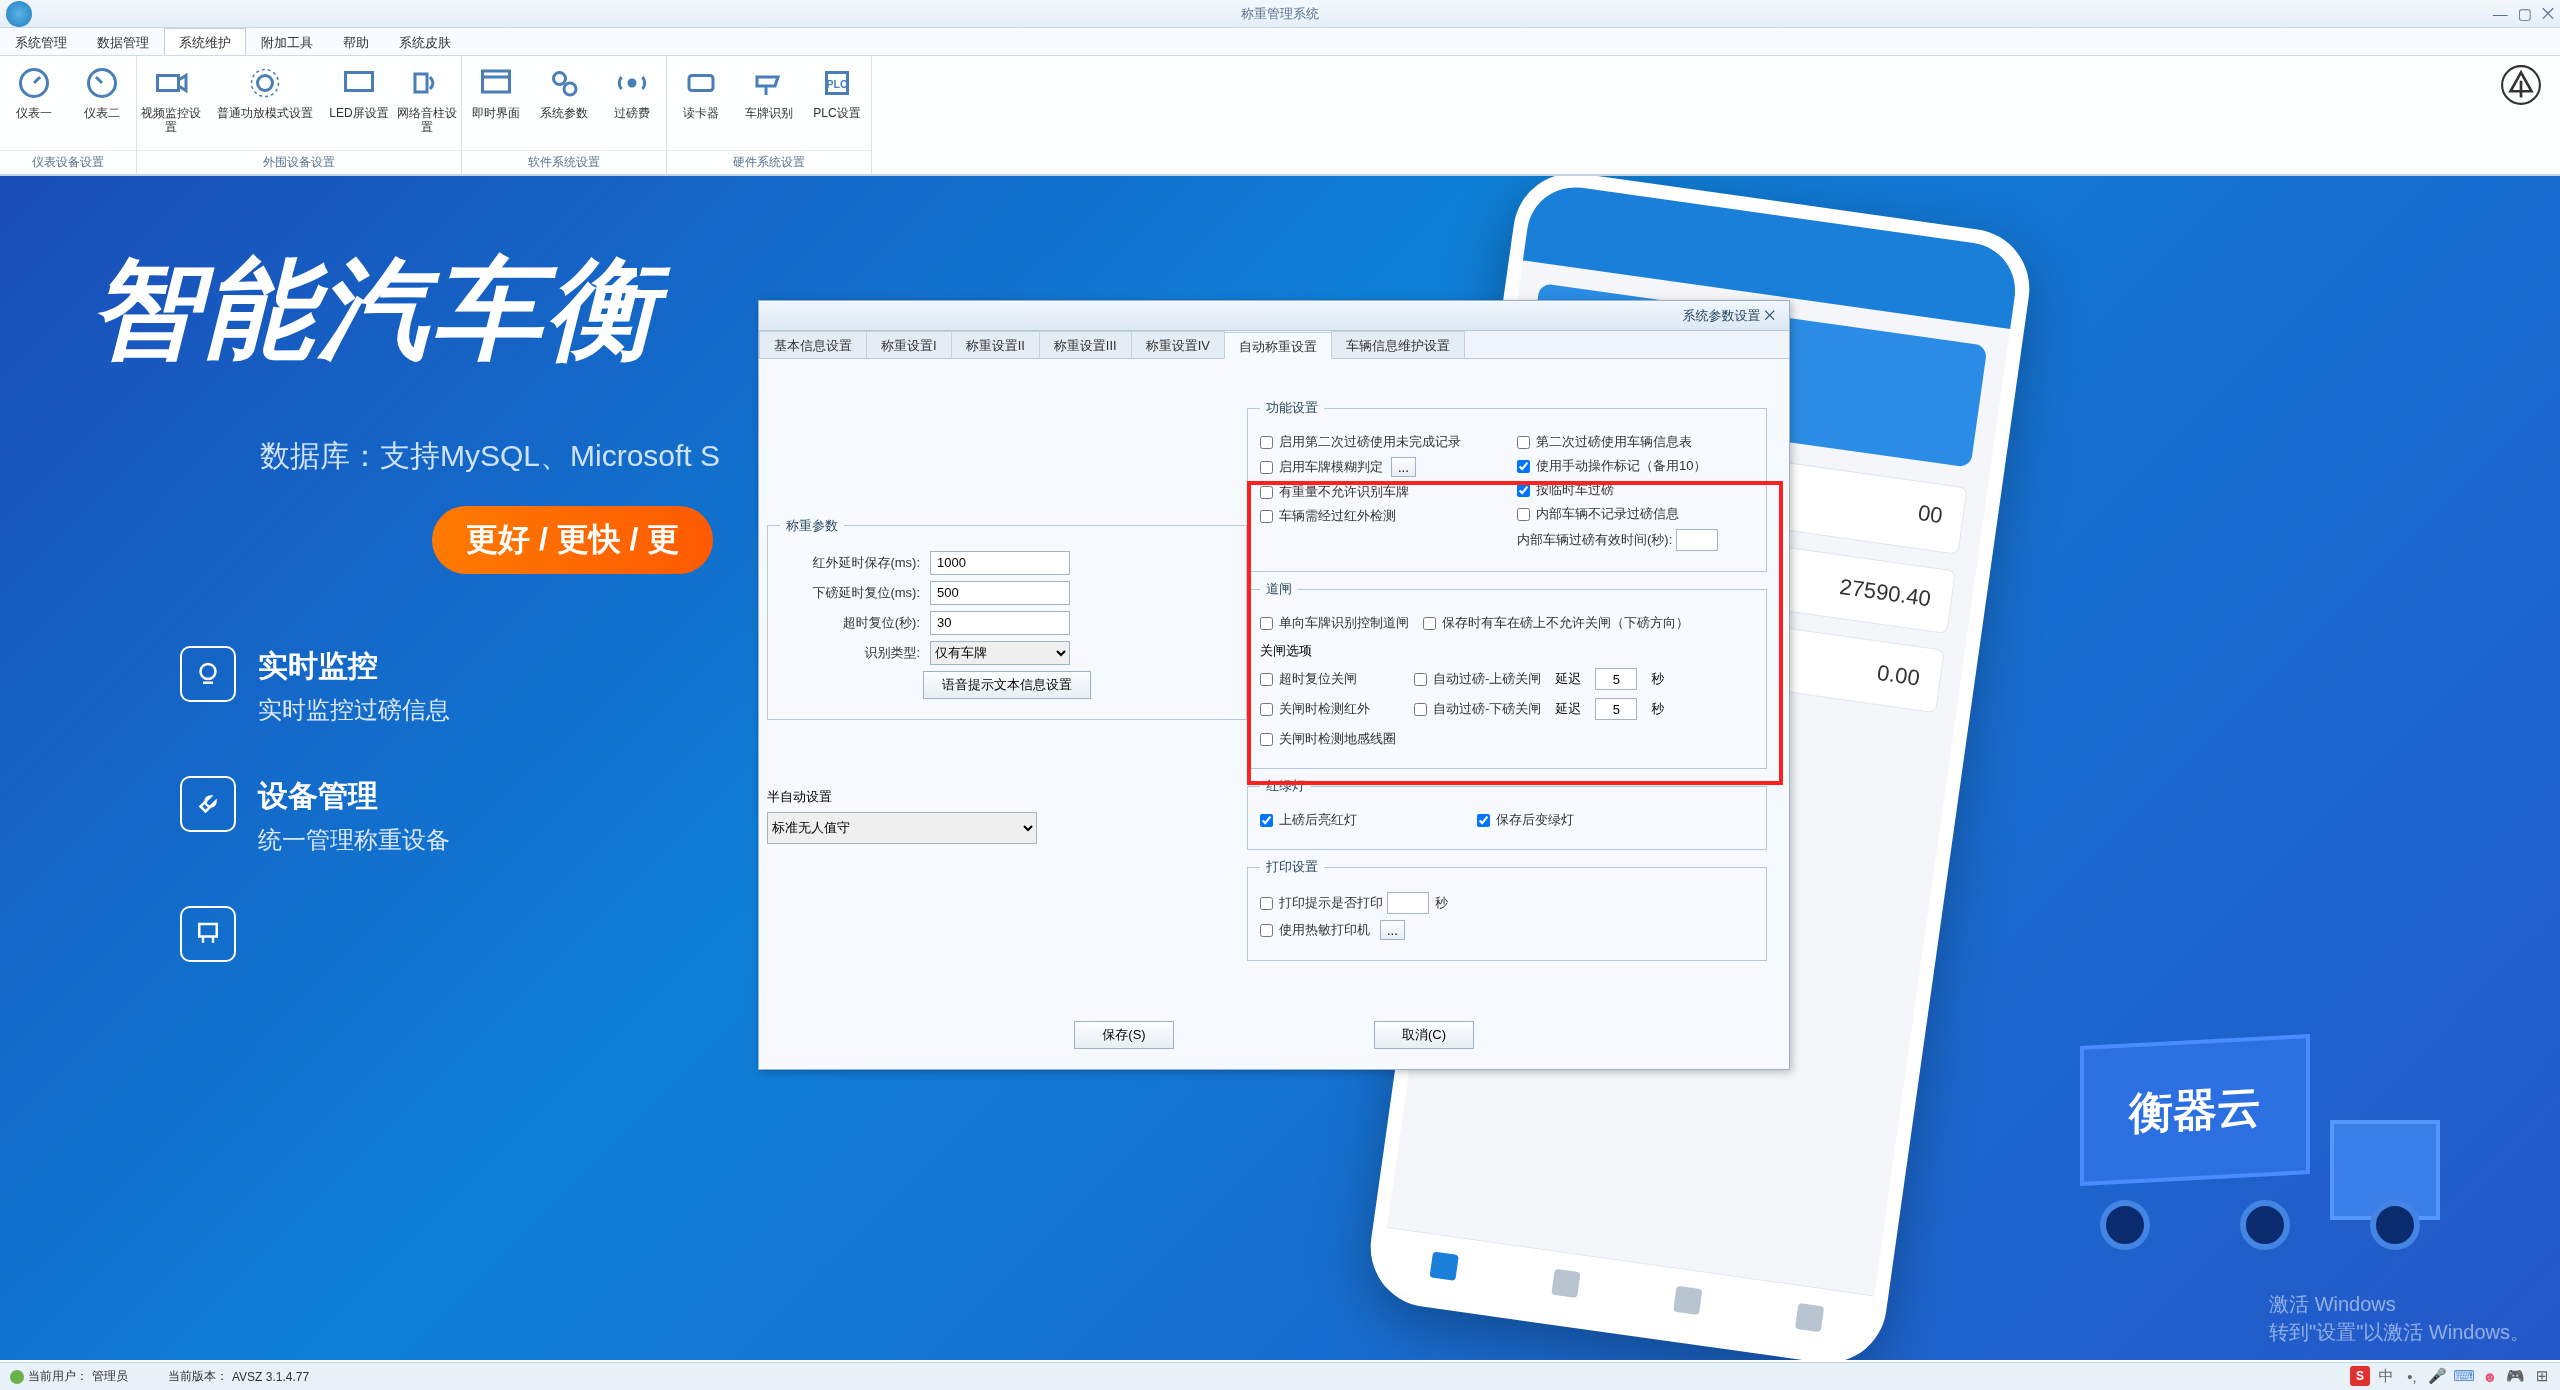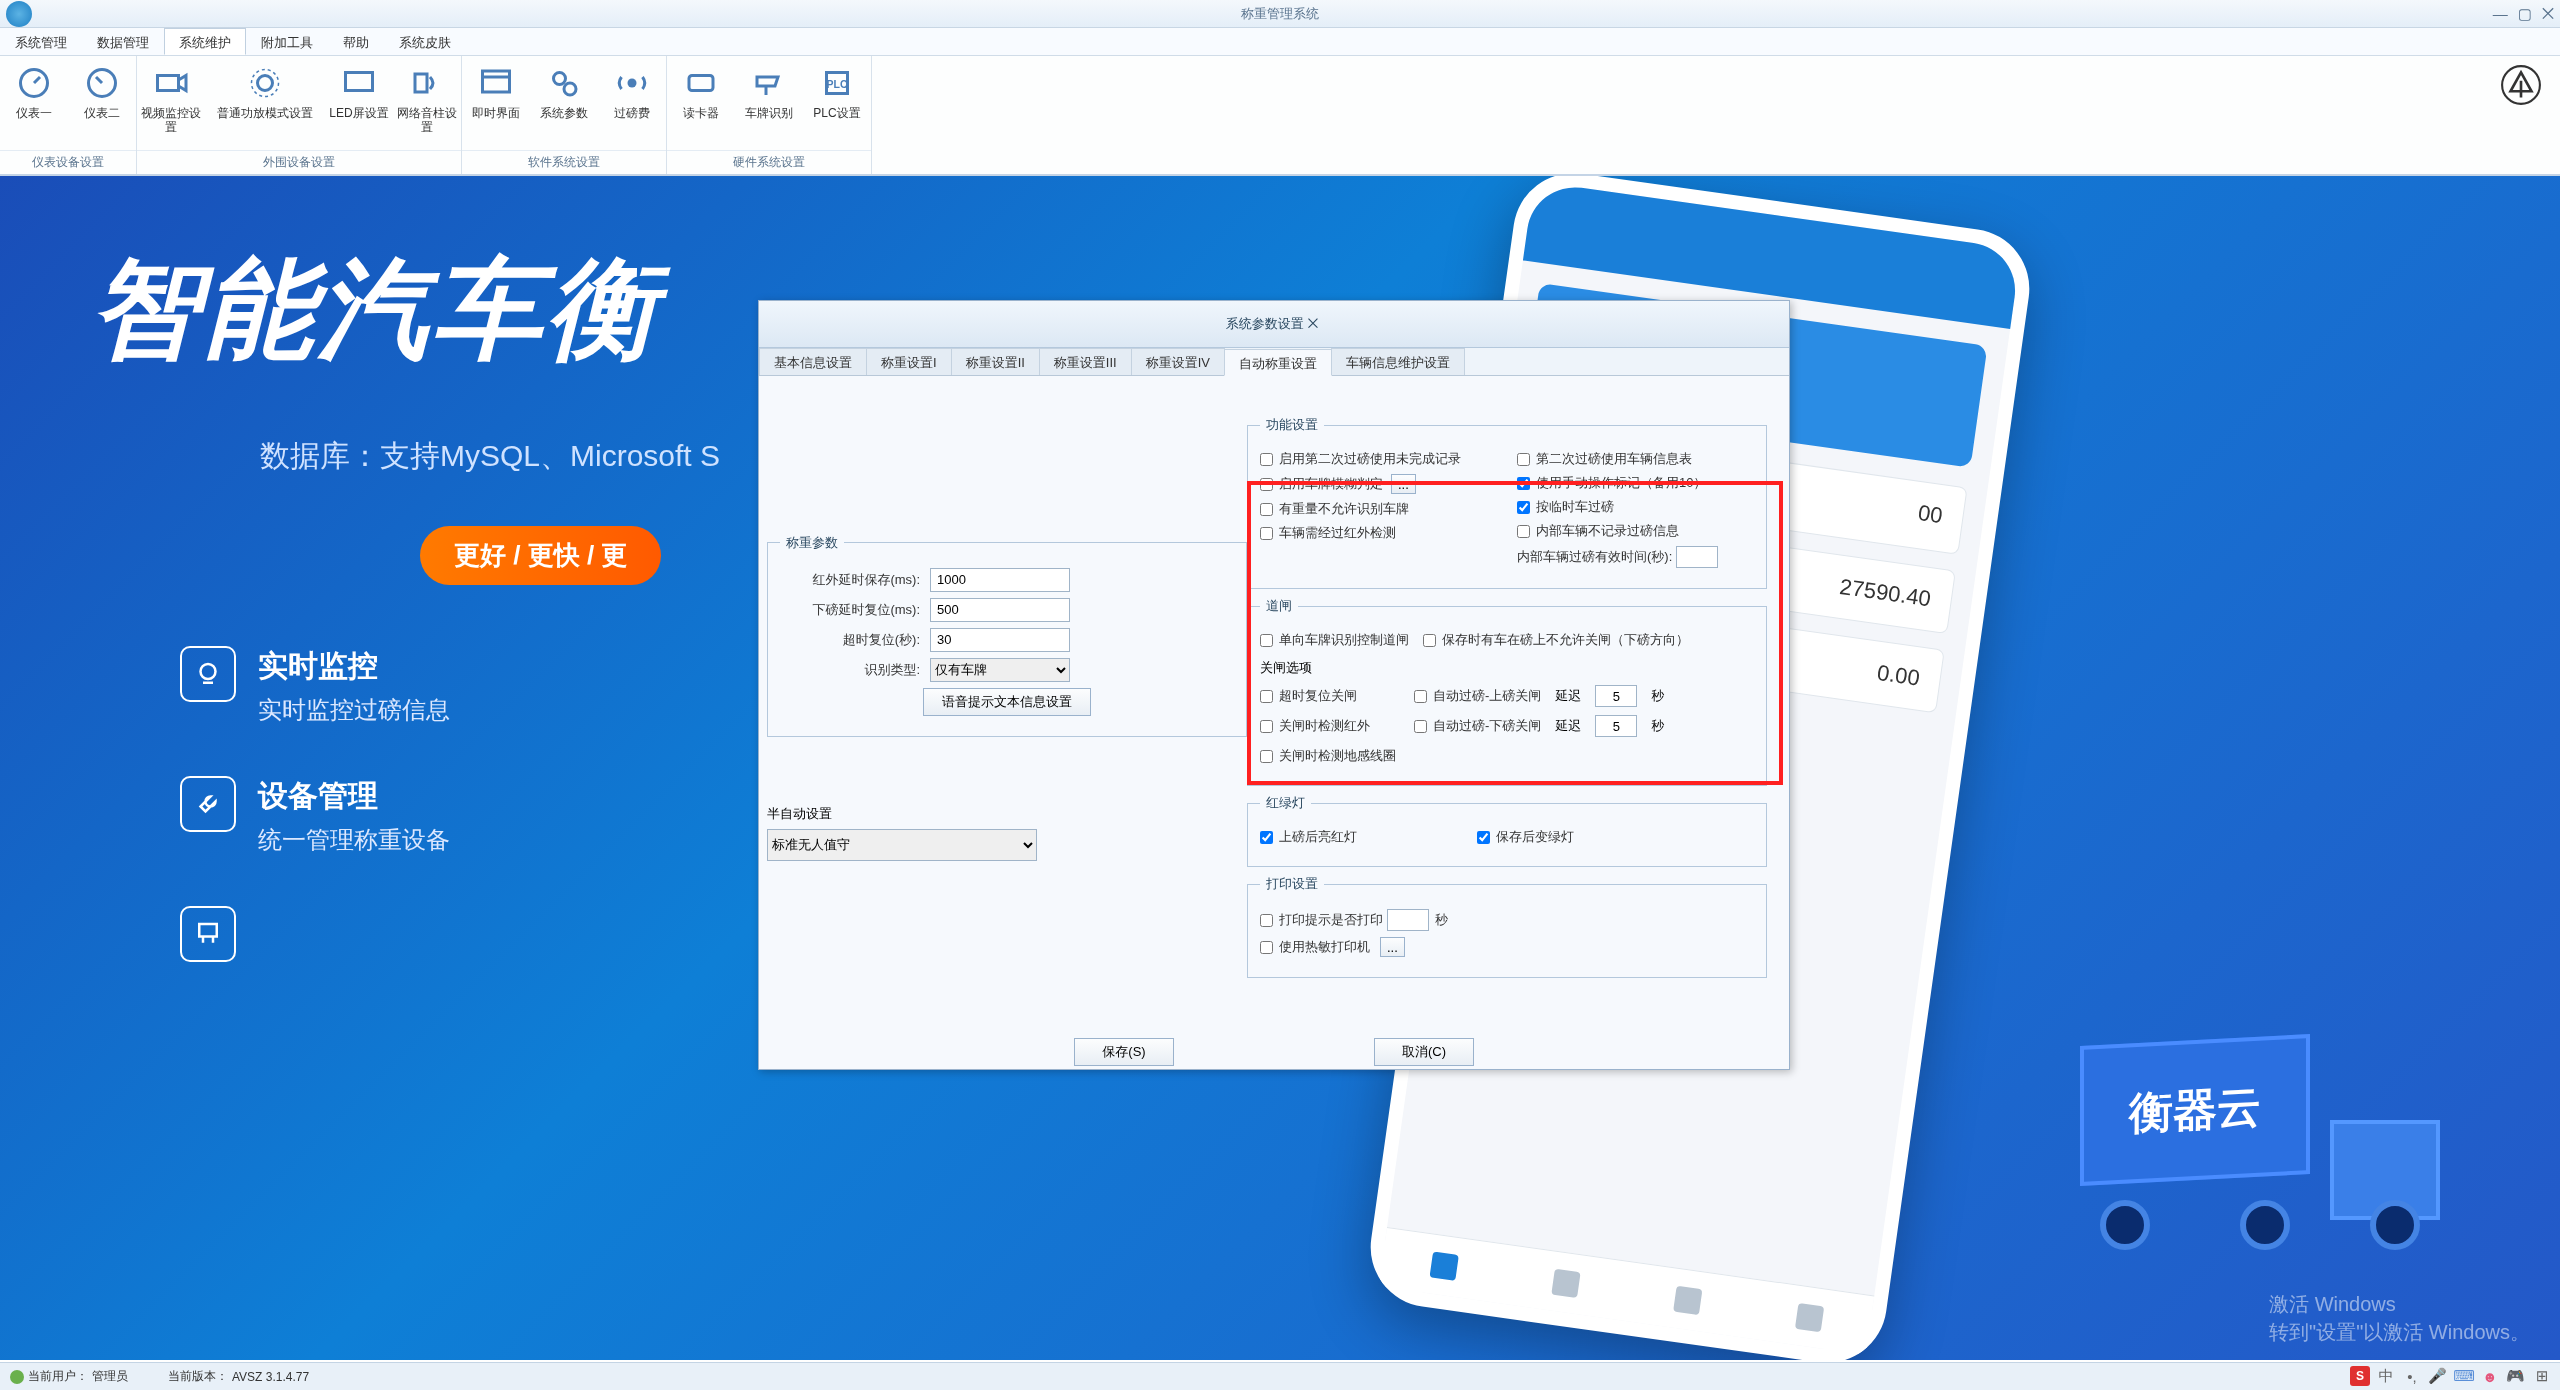--- a/index.html
+++ b/index.html
@@ -26,21 +26,21 @@
 .ribbon-item .icon { width: 38px; height: 38px; margin-bottom: 4px; display: flex; align-items: center; justify-content: center; font-weight: bold; }
 .ribbon-item .icon svg { width: 36px; height: 36px; }
 .ribbon-item .label { font-size: 12px; color: #333; text-align: center; line-height: 14px; }
 .ribbon-group .footer { height: 24px; text-align: center; font-size: 12px; color: #5a748e; border-top: 1px solid #e4ecf4; padding-top: 3px; }
 .ribbon-logo { position: absolute; right: 18px; top: 64px; width: 42px; height: 42px; }
 
 
 .workarea { position: absolute; top: 176px; left: 0; right: 0; bottom: 30px; background: linear-gradient(135deg,#1a4db8,#0e7fd6 40%,#2458c8); overflow: hidden; }
 .workarea .hero-title { position: absolute; left: 90px; top: 60px; font-size: 110px; font-weight: 800; color: #fff; font-style: italic; letter-spacing: 4px; }
 .workarea .hero-sub { position: absolute; left: 260px; top: 260px; font-size: 30px; color: #cfe2ff; font-weight: 500; }
-.workarea .hero-btn { position: absolute; left: 420px; top: 330px; background: linear-gradient(90deg,#ff7a00,#ff5a00); color: #fff; font-size: 26px; font-weight: 700; padding: 12px 34px; border-radius: 40px; margin-top: 20px; }
+.workarea .hero-btn { position: absolute; left: 432px; top: 330px; background: linear-gradient(90deg,#ff7a00,#ff5a00); color: #fff; font-size: 32px; font-weight: 700; padding: 12px 34px; border-radius: 40px; }
 .feature { position: absolute; display: flex; gap: 22px; color: #fff; }
 .feature .ficon { width: 56px; height: 56px; border: 2px solid #fff; border-radius: 10px; display: flex; align-items: center; justify-content: center; }
 .feature .txt .ft { font-size: 30px; font-weight: 700; }
 .feature .txt .fd { font-size: 24px; color: #dce8ff; margin-top: 6px; line-height: 34px; }
 .truck { position: absolute; right: 120px; bottom: 120px; width: 360px; height: 200px; }
 .truck-body { position: absolute; width: 230px; height: 140px; background: #2b6fe0; border: 4px solid #4a8cff; left: 0; top: 0; display: flex; align-items: center; justify-content: center; transform: skewY(-3deg); }
 .truck-body span { color: #fff; font-size: 44px; font-weight: 700; }
 .truck-cab { position: absolute; right: 0; bottom: 20px; width: 110px; height: 100px; background: #3a7fe8; border: 4px solid #5498ff; }
 .wheel { position: absolute; bottom: -10px; width: 50px; height: 50px; background: #0a2c6e; border: 6px solid #4484e4; border-radius: 50%; }
 .phone { position: absolute; right: 600px; top: 20px; bottom: 20px; width: 520px; background: #fff; border-radius: 60px; transform: rotate(8deg); box-shadow: 0 20px 60px rgba(0,0,0,.3); overflow: hidden; }
@@ -48,21 +48,21 @@
 .phone-header { height: 80px; background: #1a7fd8; border-radius: 48px 48px 0 0; }
 .phone-card { margin: 20px; padding: 20px; background: #2a8ce4; border-radius: 12px; color: #fff; font-size: 28px; }
 .phone-row { margin: 16px 20px; background: #fff; border: 1px solid #e0e6ec; padding: 18px 20px; display: flex; justify-content: space-between; font-size: 22px; color: #333; border-radius: 8px; }
 .phone-bottom { position: absolute; bottom: 0; left: 0; right: 0; height: 60px; background: #fff; border-top: 1px solid #e0e6ec; display: flex; justify-content: space-around; align-items: center; }
 .phone-bottom .navicon { width: 26px; height: 26px; background: #b8c4d0; border-radius: 4px; }
 .phone-bottom .navicon.active { background: #1a7fd8; }
 .activate { position: absolute; right: 30px; bottom: 14px; color: rgba(255,255,255,.5); font-size: 20px; text-align: left; line-height: 28px; }
 
 
 .dialog { position: absolute; left: 758px; top: 300px; width: 1032px; height: 770px; background: #f6f9fd; border: 1px solid #9ab2cc; box-shadow: 2px 2px 8px rgba(0,0,0,.25); }
-.dialog-title { height: 47px; background: linear-gradient(#f0f6fc,#dce8f4); border-bottom: 1px solid #b4c8dc; display: flex; align-items: center; padding: 0 10px; font-size: 13px; color: #2a4860; justify-content: center; }
+.dialog-title { height: 30px; background: linear-gradient(#f0f6fc,#dce8f4); border-bottom: 1px solid #b4c8dc; display: flex; align-items: center; padding: 0 10px; font-size: 13px; color: #2a4860; justify-content: flex-end; }
 .dialog-title .close { cursor: pointer; padding: 0 4px; }
 .dialog-tabs { height: 28px; display: flex; border-bottom: 1px solid #b8c8d8; background: #eef4fa; }
 .dialog-tabs .tab { padding: 5px 14px; font-size: 13px; color: #333; border: 1px solid #c4d2e0; border-bottom: none; margin-right: -1px; background: #e4ecf4; cursor: pointer; }
 .dialog-tabs .tab.active { background: #f6f9fd; border-bottom: 1px solid #f6f9fd; position: relative; top: 1px; }
 .dialog-body { display: flex; padding: 6px 8px; height: 650px; align-items: center; }
 .col-left { width: 480px; }
 .col-right { width: 520px; }
 fieldset { border: 1px solid #b4c8dc; margin-bottom: 8px; padding: 10px 12px 14px; font-size: 13px; }
 fieldset legend { font-size: 13px; color: #2a4860; padding: 0 6px; }
 .form-row { display: flex; align-items: center; margin: 6px 0; }

